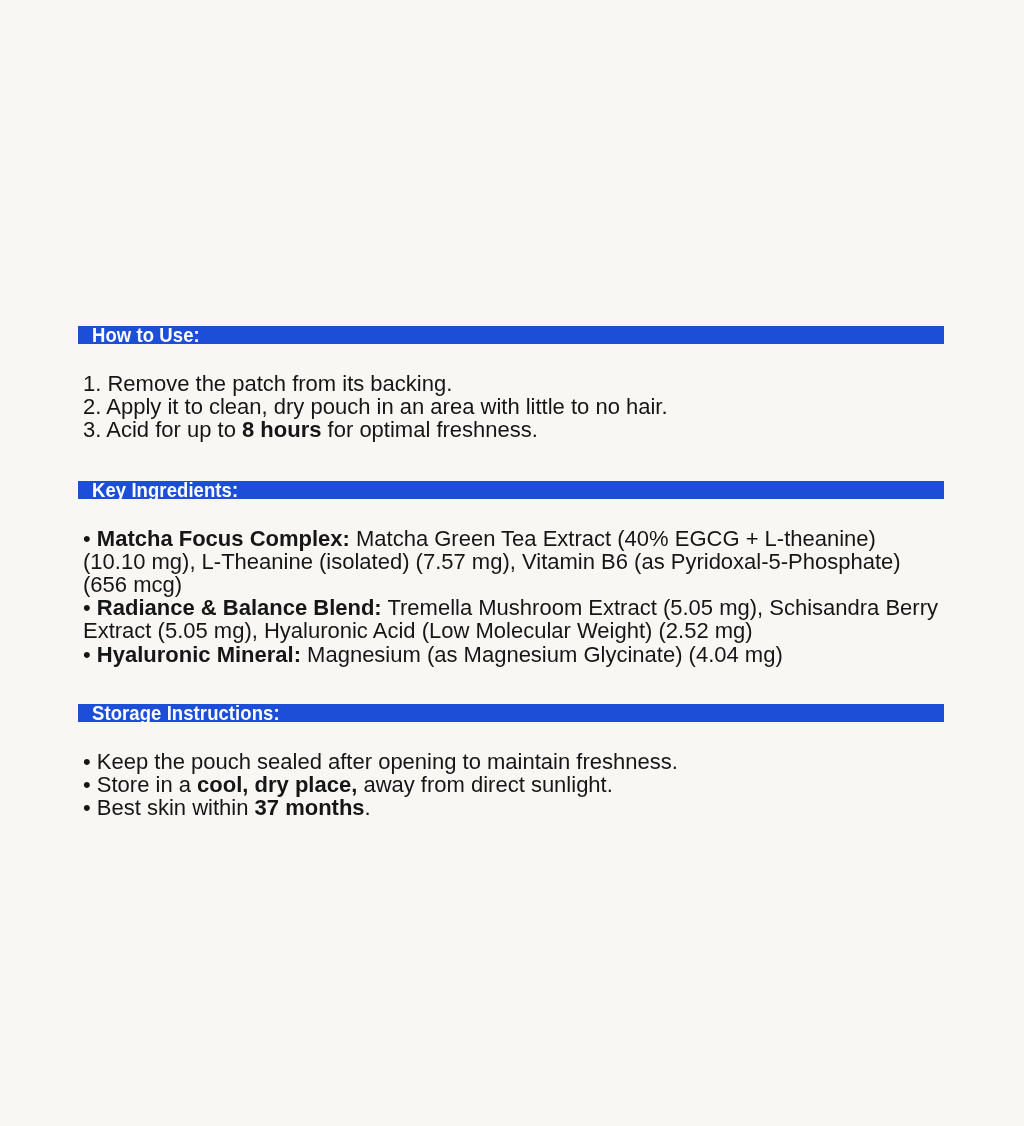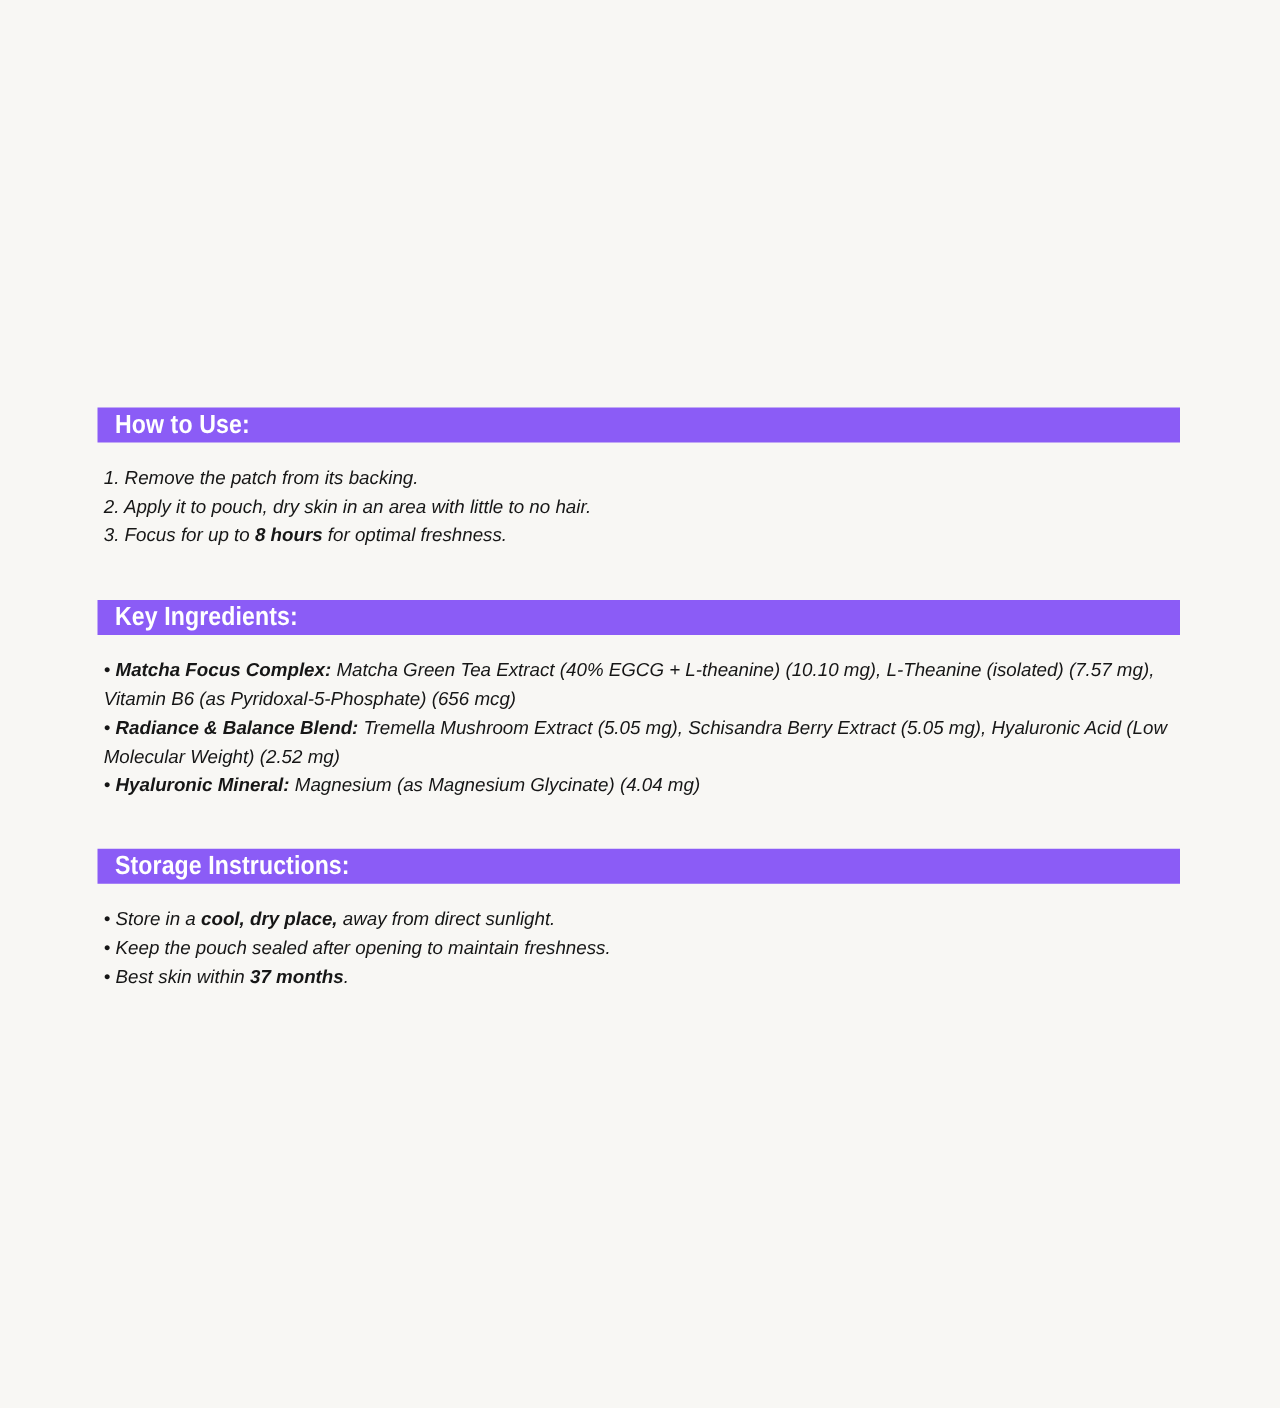--- a/index.html
+++ b/index.html
@@ -25,46 +25,45 @@
   .content {
     position: absolute;
     left: 78px;
     top: 326px;
     width: 866px;
   }
 
   .section { margin-bottom: 0; }
 
   .section-bar {
-    background: #8b5cf6;
-    height: 28px;
+    background: #1d4ed8;
+    height: 18px;
     display: flex;
     align-items: center;
     padding-left: 14px;
     box-sizing: border-box;
   }
 
   .section-bar-title {
     color: #ffffff;
     font-family: "Liberation Sans Narrow", "Liberation Sans", sans-serif;
     font-weight: bold;
     font-size: 21px;
     letter-spacing: 0.1px;
     transform: scaleX(0.88);
     transform-origin: left center;
     white-space: nowrap;
   }
 
   .section-body {
-    padding-top: 17px;
+    padding-top: 28px;
     padding-left: 5px;
-    font-size: 15px;
+    font-size: 22px;
     line-height: 23.2px;
     color: #161616;
-    font-style: italic;
   }
 
   .numbered-item,
   .bullet-item,
   .ingredient-item {
     white-space: normal;
   }
 
   .numbered-item .marker {
     display: inline;
@@ -91,25 +90,25 @@
       <div class="section-bar">
         <span class="section-bar-title">How to Use:</span>
       </div>
       <div class="section-body">
         <div class="numbered-item">
           <span class="marker">1.</span>
           <span>Remove the patch from its backing.</span><b></b><span></span>
         </div>
         <div class="numbered-item">
           <span class="marker">2.</span>
-          <span>Apply it to pouch, dry skin in an area with little to no hair.</span><b></b><span></span>
+          <span>Apply it to clean, dry pouch in an area with little to no hair.</span><b></b><span></span>
         </div>
         <div class="numbered-item">
           <span class="marker">3.</span>
-          <span>Focus for up to </span><b>8 hours</b><span> for optimal freshness.</span>
+          <span>Acid for up to </span><b>8 hours</b><span> for optimal freshness.</span>
         </div>
       </div>
     </div>
 
     <div class="gap-after-use"></div>
 
     <div class="section">
       <div class="section-bar">
         <span class="section-bar-title">Key Ingredients:</span>
       </div>
@@ -131,25 +130,25 @@
 
     <div class="gap-after-ingredients"></div>
 
     <div class="section">
       <div class="section-bar">
         <span class="section-bar-title">Storage Instructions:</span>
       </div>
       <div class="section-body">
         <div class="bullet-item">
           <span>•</span>
-          <span>Store in a </span><b>cool, dry place,</b><span> away from direct sunlight.</span>
+          <span>Keep the pouch sealed after opening to maintain freshness.</span><b></b><span></span>
         </div>
         <div class="bullet-item">
           <span>•</span>
-          <span>Keep the pouch sealed after opening to maintain freshness.</span><b></b><span></span>
+          <span>Store in a </span><b>cool, dry place,</b><span> away from direct sunlight.</span>
         </div>
         <div class="bullet-item">
           <span>•</span>
           <span>Best skin within </span><b>37 months</b><span>.</span>
         </div>
       </div>
     </div>
 
   </div>
 </div>

